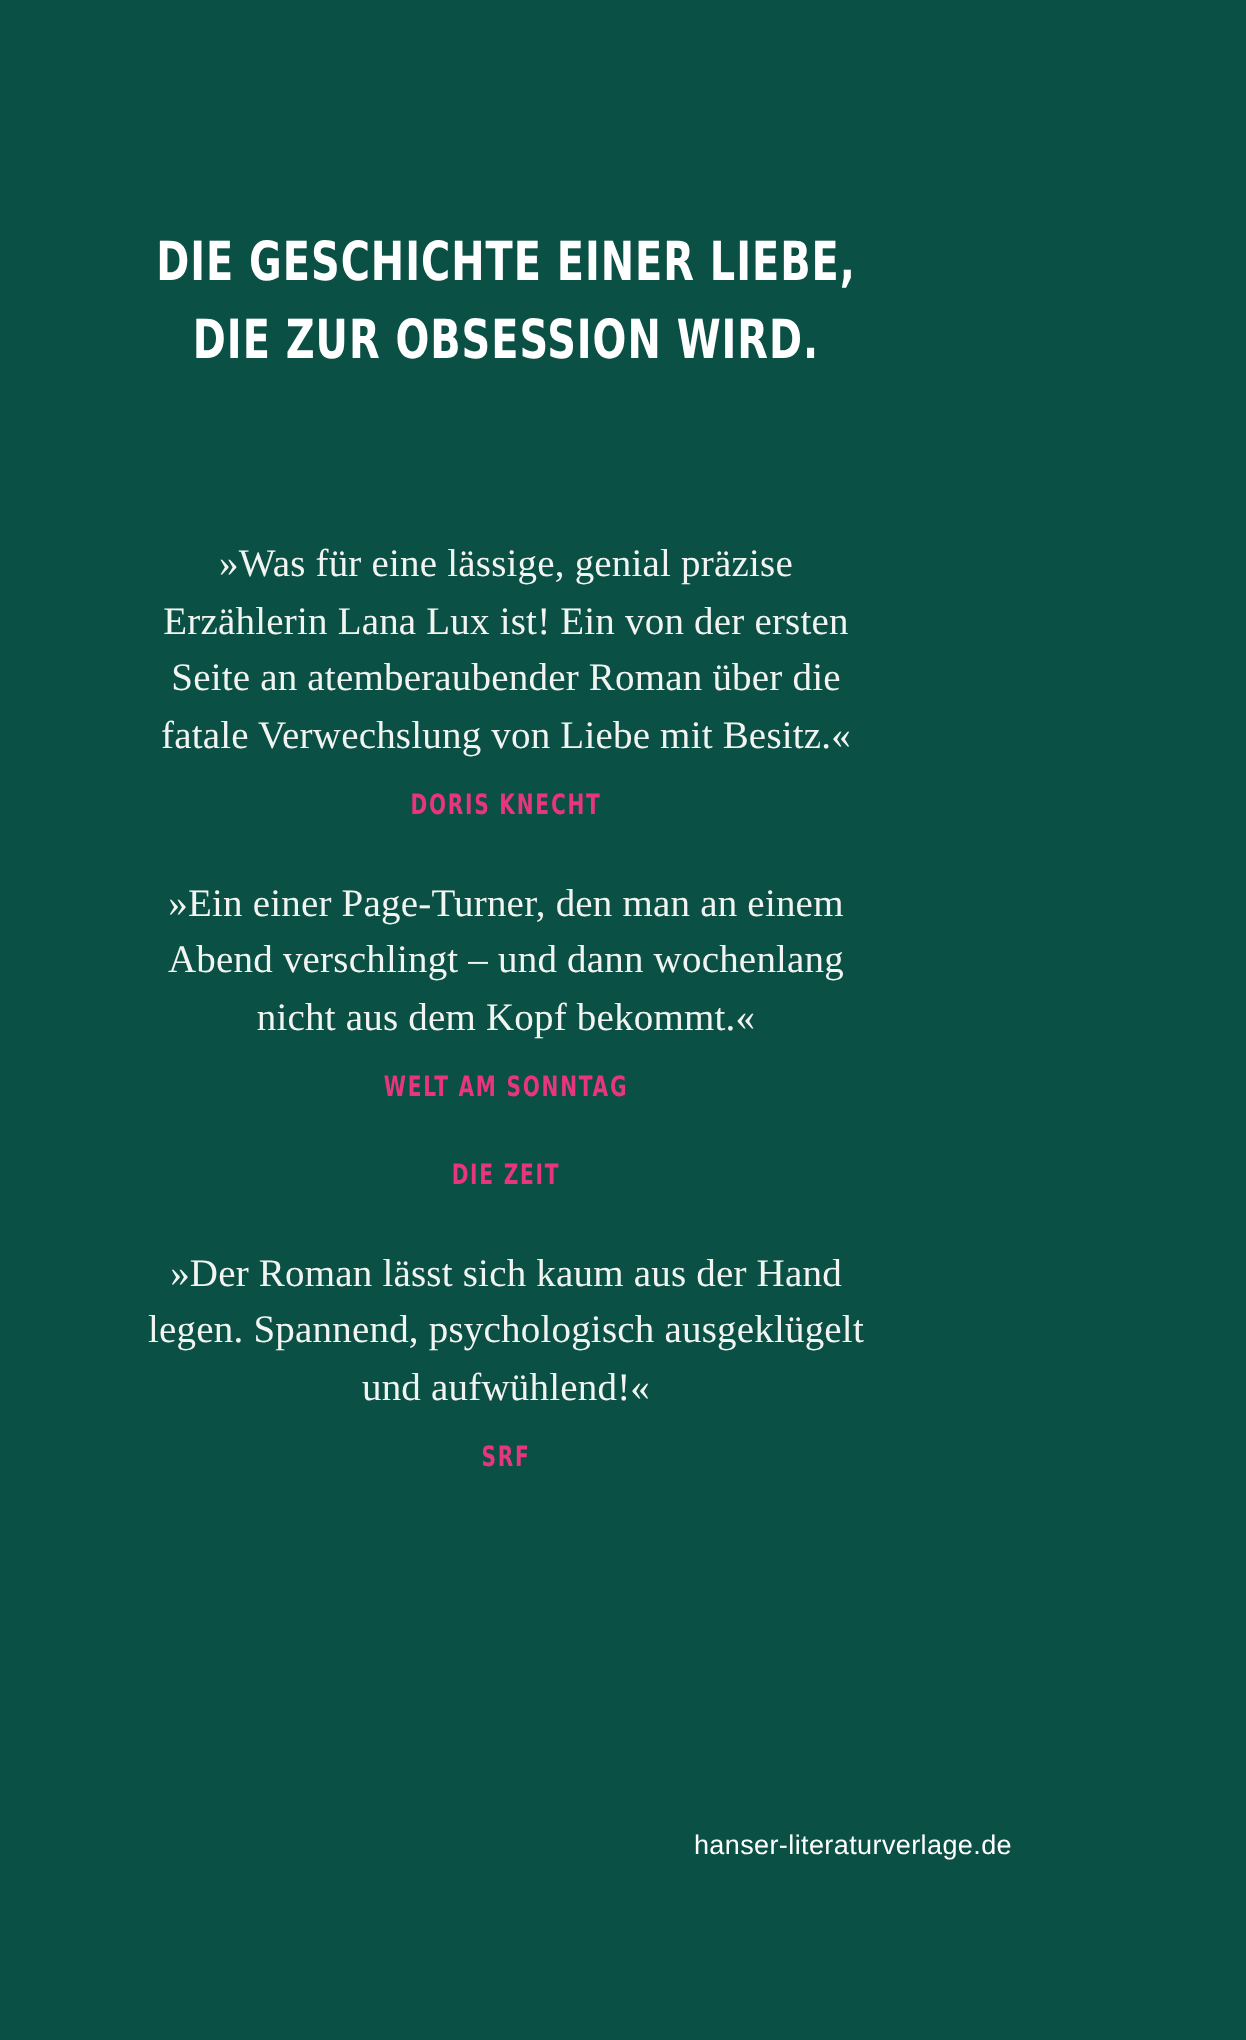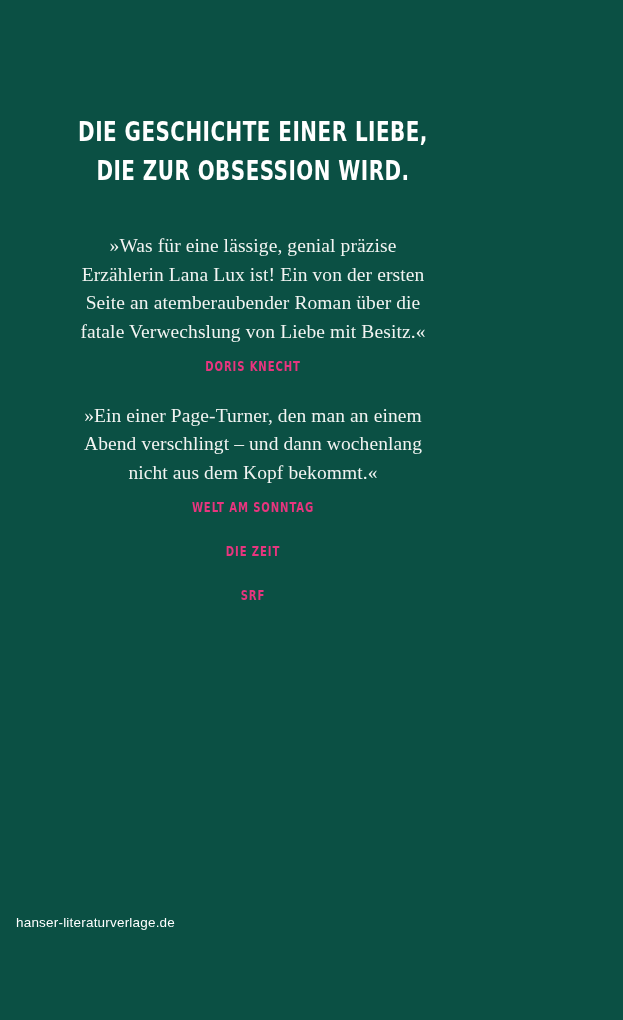--- a/index.html
+++ b/index.html
@@ -42,20 +42,21 @@
   }
   .quotes {
     position: absolute;
     top: 232px;
     left: 72px;
     right: 72px;
   }
   .quote-block {
     text-align: center;
     margin-bottom: 28px;
+    margin-top: 37px;
   }
   .quote-text {
     color: #f2f4f2;
     font-family: "Liberation Serif", serif;
     font-size: 19.5px;
     line-height: 1.47;
     letter-spacing: 0.1px;
   }
   .quote-source {
     color: #e8357f;
@@ -66,21 +67,21 @@
     text-transform: uppercase;
     margin-top: 11px;
     transform: scaleX(0.8);
   }
   .q2 { margin-top: 4px; }
   .publisher {
     position: absolute;
     left: 16px;
     right: 0;
     top: 915px;
-    text-align: left;
+    text-align: right;
     color: #ffffff;
     font-family: "Liberation Sans", sans-serif;
     font-size: 13.5px;
     letter-spacing: 0.2px;
   }
 </style>
 </head>
 <body>
 
 <div class="page">
@@ -100,20 +101,21 @@
     <div class="quote-block q2">
       <div class="quote-text">»Ein einer Page-Turner, den man an einem Abend verschlingt – und dann wochenlang nicht aus dem Kopf bekommt.«</div>
       <div class="quote-source">Welt am Sonntag</div>
     </div>
 
     <div class="quote-block q2">
       <div class="quote-source">Die Zeit</div>
     </div>
 
     <div class="quote-block q2">
+      <div class="quote-text">»Der Roman lässt sich kaum aus der Hand legen. Spannend, psychologisch ausgeklügelt und aufwühlend!«</div>
       <div class="quote-source">SRF</div>
     </div>
 
   </div>
 
   <div class="publisher">hanser-literaturverlage.de</div>
 
 </div>
 
 </body></html>

